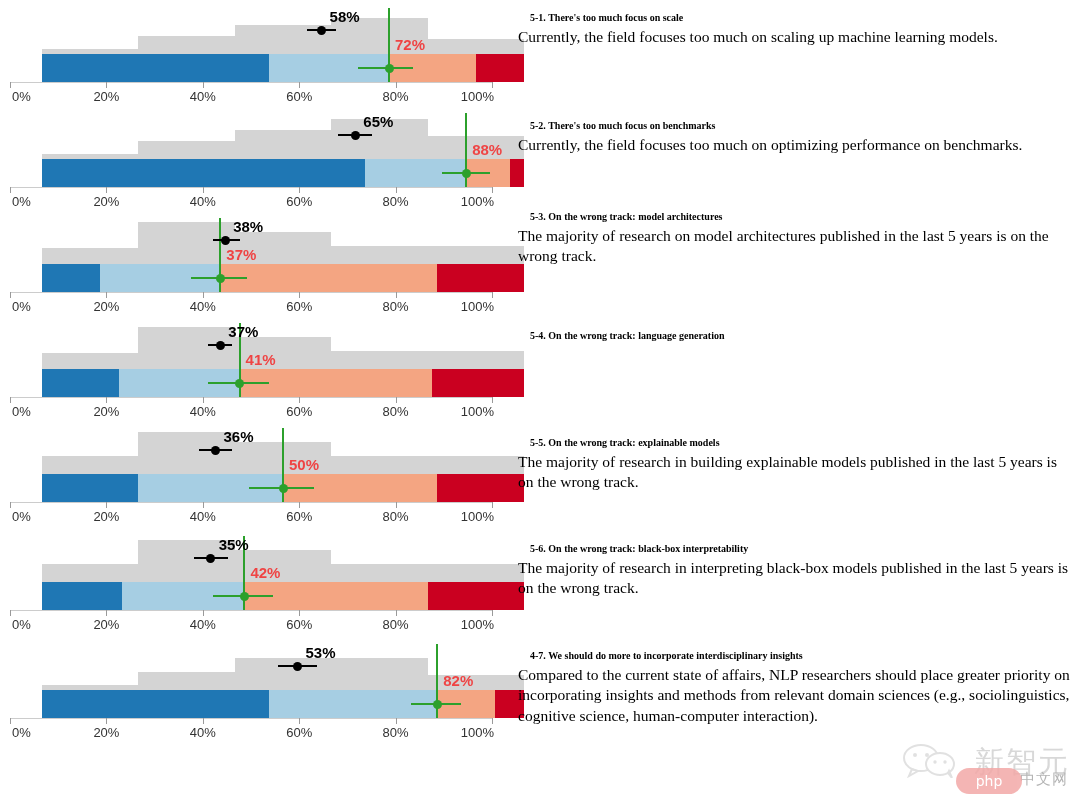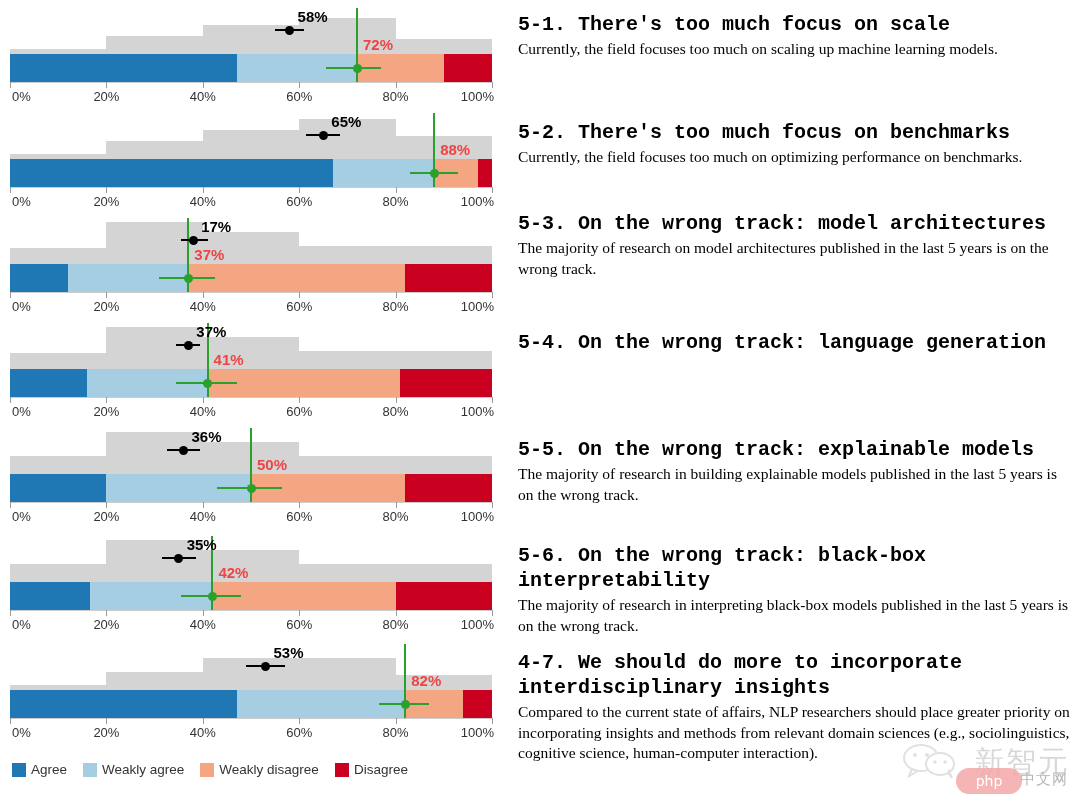--- a/index.html
+++ b/index.html
@@ -11,21 +11,21 @@
     overflow:hidden;
   }
   .page{position:relative;width:1080px;height:804px;}
 
   
   .charts{
     position:absolute;left:0;top:0;width:500px;height:804px;
   }
   .panel{position:relative;width:500px;}
 
-  .plot{position:relative;width:500px;}
+  .plot{position:relative;width:500px;margin-left:32px;}
   
   .hist{position:absolute;left:0;right:0;bottom:0;height:100%;}
   .histbar{
     position:absolute;bottom:0;
     background:#d4d4d4;
   }
   .stack{
     position:absolute;left:10px;width:482px;height:28px;
     display:flex;overflow:hidden;
   }
@@ -78,22 +78,22 @@
   .legend .item{display:flex;align-items:center;gap:5px;margin-right:9px;}
   .legend .sw{width:14px;height:14px;display:inline-block;}
 
   
   .texts{
     position:absolute;left:518px;top:0;width:556px;height:804px;
     font-family:"Liberation Serif", serif;
   }
   .entry{position:absolute;left:0;width:556px;}
   .entry h3{
-    margin:0 0 2px 0;font-size:20px;font-weight:bold;color:#000;
-    font-family:Liberation Mono, monospace;line-height:1.25;
+    margin:0 0 2px 12px;font-size:10px;font-weight:bold;color:#000;
+    font-family:Liberation Serif, serif;line-height:1.25;
   }
   .entry p{
     margin:0;font-size:15.5px;color:#000;line-height:1.33;
     font-family:"Liberation Serif", serif;
   }
 
   
   .wm{
     position:absolute;right:8px;bottom:6px;width:172px;height:58px;
     opacity:.55;pointer-events:none;
@@ -227,21 +227,21 @@
           </div>
           <div class="vline" style="left: 187.34px; top: 0px; height: 74px; background: rgb(44, 160, 44);"></div>
           <div class="mk black" style="left: 0px; right: 0px; top: 22px;">
             <div class="err" style="left: 181.11px; width: 26.51px;"></div>
             <div class="dot" style="left: 193.16px;"></div>
           </div>
           <div class="mk green" style="left: 0px; right: 0px; top: 60px;">
             <div class="err" style="left: 159.42px; width: 55.43px;"></div>
             <div class="dot" style="left: 188.34px;"></div>
           </div>
-          <div class="lbl black" style="left: 201.16px; top: 0px;">17%</div>
+          <div class="lbl black" style="left: 201.16px; top: 0px;">38%</div>
           <div class="lbl green" style="left: 194.34px; top: 28px;">37%</div>
         </div>
         <div class="axis" style="position: absolute; top: 74px;">
           <div class="line"></div>
           <div class="tick" style="left: 10px;"></div>
           <div class="tlab" style="transform: none; left: 12px;">0%</div>
           <div class="tick" style="left: 106.4px;"></div>
           <div class="tlab" style="left: 106.4px;">20%</div>
           <div class="tick" style="left: 202.8px;"></div>
           <div class="tlab" style="left: 202.8px;">40%</div>
@@ -420,38 +420,20 @@
           <div class="tick" style="left: 299.2px;"></div>
           <div class="tlab" style="left: 299.2px;">60%</div>
           <div class="tick" style="left: 395.6px;"></div>
           <div class="tlab" style="left: 395.6px;">80%</div>
           <div class="tick" style="left: 492px;"></div>
           <div class="tlab" style="transform: translateX(-100%); left: 494px;">100%</div>
         </div>
       </div>
     </div>
 
-  <div class="legend" id="legend">
-      <div class="item">
-        <span class="sw" style="background: rgb(31, 119, 180);"></span>
-        <span>Agree</span>
-      </div>
-      <div class="item">
-        <span class="sw" style="background: rgb(166, 206, 227);"></span>
-        <span>Weakly agree</span>
-      </div>
-      <div class="item">
-        <span class="sw" style="background: rgb(244, 165, 130);"></span>
-        <span>Weakly disagree</span>
-      </div>
-      <div class="item">
-        <span class="sw" style="background: rgb(202, 0, 32);"></span>
-        <span>Disagree</span>
-      </div>
-    </div>
 
   <div class="texts" id="texts">
       <div class="entry" style="top: 12px;">
         <h3>5-1. There's too much focus on scale</h3>
         <p>Currently, the field focuses too much on scaling up machine learning models.</p>
       </div>
       <div class="entry" style="top: 120px;">
         <h3>5-2. There's too much focus on benchmarks</h3>
         <p>Currently, the field focuses too much on optimizing performance on benchmarks.</p>
       </div>

